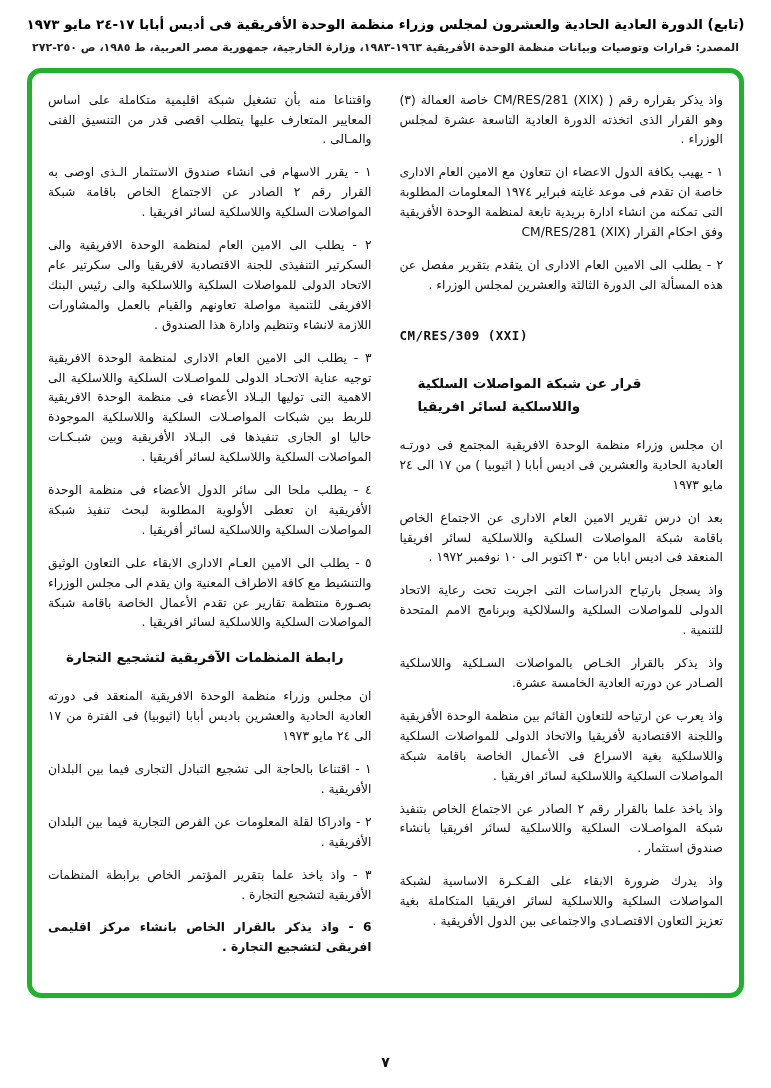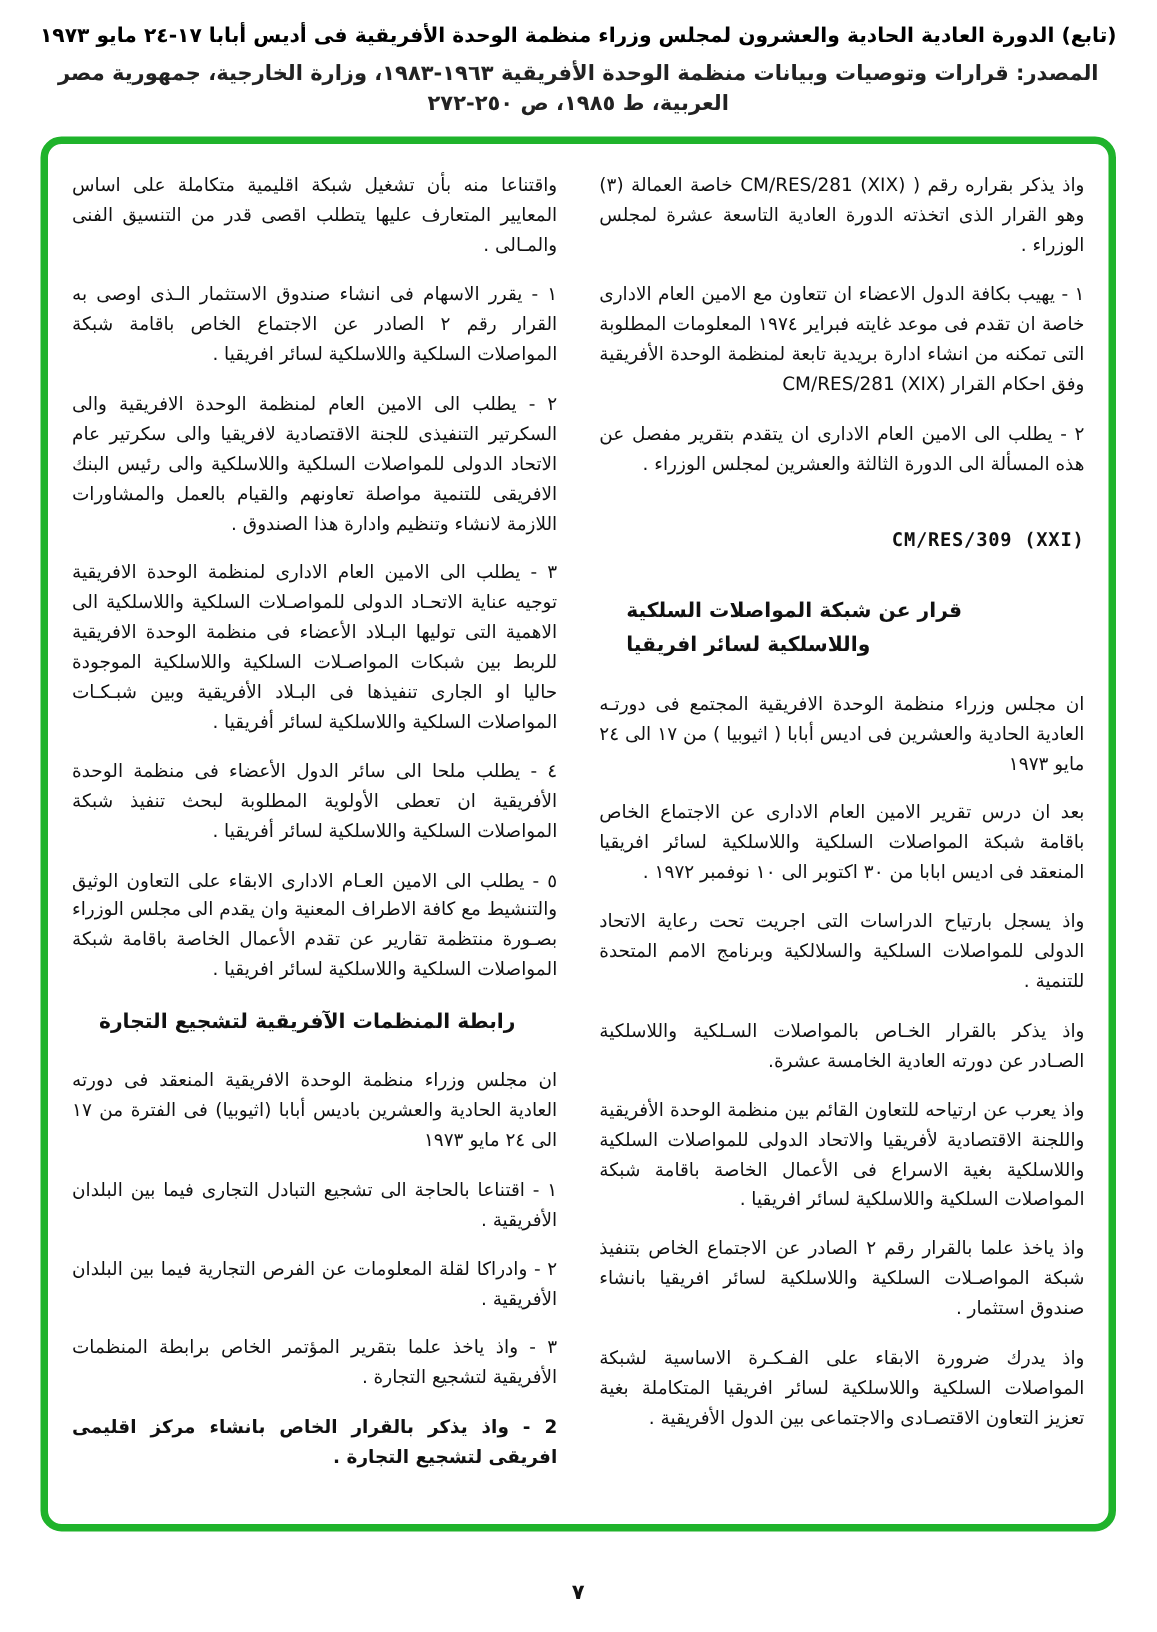--- a/index.html
+++ b/index.html
@@ -17,21 +17,21 @@
     text-align:center;
   }
   .header-title{
     font-size:13.5px;
     font-weight:bold;
     line-height:1.5;
     color:#000;
     text-align:center;
   }
   .header-source{
-    font-size:14px;
+    font-size:11px;
     font-weight:bold;
     color:#222;
     margin-top:6px;
     line-height:1.4;
   }
   .green-frame{
     margin:12px 27px 0 27px;
     border:5px solid #1fb32b;
     border-radius:14px;
     padding:18px 16px 10px 16px;
@@ -49,21 +49,21 @@
     text-align:justify;
   }
   .para{
     margin:0 0 13px 0;
   }
   .para.bold{
     font-weight:bold;
   }
   .res-code{
     direction:ltr;
-    text-align:right;
+    text-align:left;
     font-family:"DejaVu Sans Mono", monospace;
     font-weight:bold;
     font-size:12.5px;
     margin:30px 0 26px 0;
     letter-spacing:0.5px;
   }
   .col-title{
     font-size:13.5px;
     font-weight:bold;
     text-align:left;
@@ -110,18 +110,18 @@
     <p class="para gap-top">١ - يقرر الاسهام فى انشاء صندوق الاستثمار الـذى اوصى به القرار رقم ٢ الصادر عن الاجتماع الخاص باقامة شبكة المواصلات السلكية واللاسلكية لسائر افريقيا .</p>
     <p class="para gap-top">٢ - يطلب الى الامين العام لمنظمة الوحدة الافريقية والى السكرتير التنفيذى للجنة الاقتصادية لافريقيا والى سكرتير عام الاتحاد الدولى للمواصلات السلكية واللاسلكية والى رئيس البنك الافريقى للتنمية مواصلة تعاونهم والقيام بالعمل والمشاورات اللازمة لانشاء وتنظيم وادارة هذا الصندوق .</p>
     <p class="para gap-top">٣ - يطلب الى الامين العام الادارى لمنظمة الوحدة الافريقية توجيه عناية الاتحـاد الدولى للمواصـلات السلكية واللاسلكية الى الاهمية التى توليها البـلاد الأعضاء فى منظمة الوحدة الافريقية للربط بين شبكات المواصـلات السلكية واللاسلكية الموجودة حاليا او الجارى تنفيذها فى البـلاد الأفريقية وبين شبـكـات المواصلات السلكية واللاسلكية لسائر أفريقيا .</p>
     <p class="para gap-top">٤ - يطلب ملحا الى سائر الدول الأعضاء فى منظمة الوحدة الأفريقية ان تعطى الأولوية المطلوبة لبحث تنفيذ شبكة المواصلات السلكية واللاسلكية لسائر أفريقيا .</p>
     <p class="para gap-top">٥ - يطلب الى الامين العـام الادارى الابقاء على التعاون الوثيق والتنشيط مع كافة الاطراف المعنية وان يقدم الى مجلس الوزراء بصـورة منتظمة تقارير عن تقدم الأعمال الخاصة باقامة شبكة المواصلات السلكية واللاسلكية لسائر افريقيا .</p>
     <h3 class="col-title">رابطة المنظمات الآفريقية لتشجيع التجارة</h3>
     <p class="para">ان مجلس وزراء منظمة الوحدة الافريقية المنعقد فى دورته العادية الحادية والعشرين باديس أبابا (اثيوبيا) فى الفترة من ١٧ الى ٢٤ مايو ١٩٧٣</p>
     <p class="para">١ - اقتناعا بالحاجة الى تشجيع التبادل التجارى فيما بين البلدان الأفريقية .</p>
     <p class="para">٢ - وادراكا لقلة المعلومات عن الفرص التجارية فيما بين البلدان الأفريقية .</p>
     <p class="para">٣ - واذ ياخذ علما بتقرير المؤتمر الخاص برابطة المنظمات الأفريقية لتشجيع التجارة .</p>
-    <p class="para bold">2 - واذ يذكر بالقرار الخاص بانشاء مركز اقليمى افريقى لتشجيع التجارة .</p>
+    <p class="para bold">6 - واذ يذكر بالقرار الخاص بانشاء مركز اقليمى افريقى لتشجيع التجارة .</p>
   </div>
 
 </div>
 
 <div class="page-footer">٧</div>
 
 </body></html>

